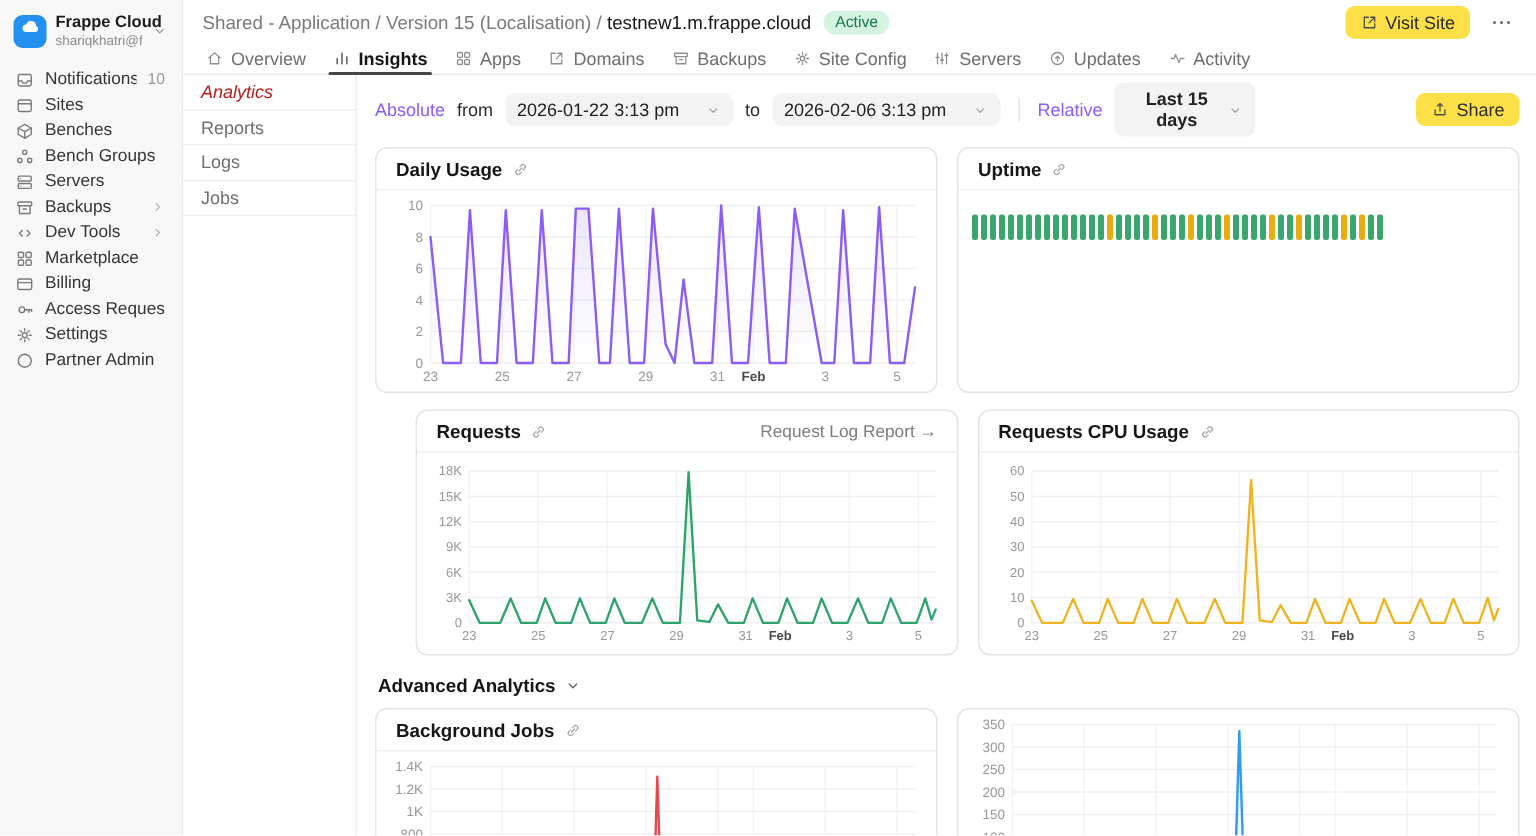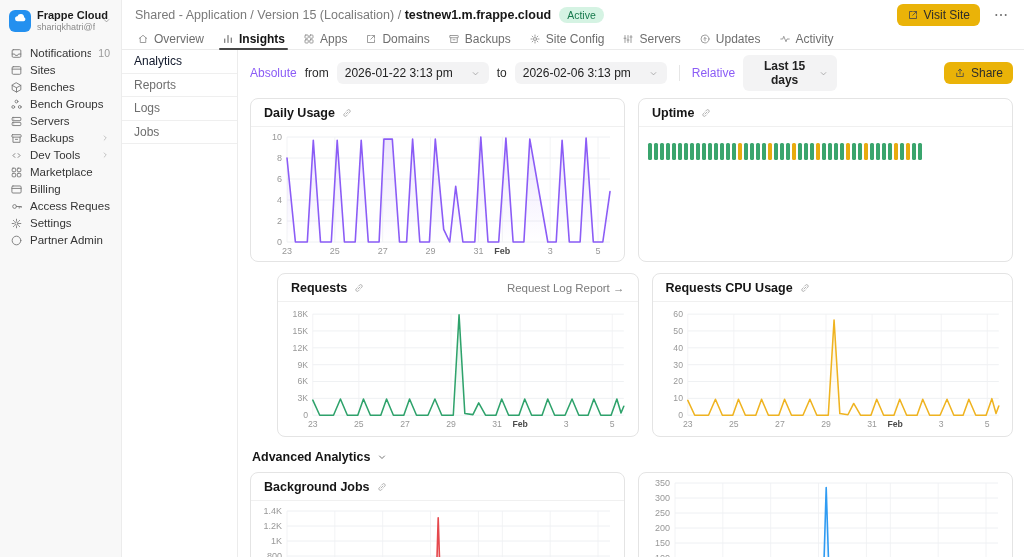--- a/index.html
+++ b/index.html
@@ -19,38 +19,38 @@
   .nav-item { display:flex; align-items:center; gap:7px; height:17px; padding:0 4px 0 3px; border-radius:4px; font-size:11.5px; color:#353535; cursor:pointer; }
   .nav-item .i { color:#7a7a7a; display:flex; flex:none; }
   .nav-label { white-space:nowrap; overflow:hidden;text-align:right; }
   .nav-badge { margin-left:auto; font-size:10.5px; color:#9a9a9a; }
   .nav-chevron { margin-left:auto; color:#ababab; display:flex; }
 
   
   .main { flex:1; min-width:0; display:flex; flex-direction:column; }
   header { height:29px; flex:none; display:flex; align-items:center; padding:0 10px 0 13px; }
   .crumb { font-size:12.5px; color:#7a7a7a; white-space:nowrap; }
-  .crumb-site { font-size:12.5px; color:#171717; font-weight:700; }
+  .crumb-site { font-size:12.5px; color:#171717; font-weight:400; }
   .badge { background:#d5f3e3; color:#16794c; font-size:10.5px; font-weight:500; padding:2px 8px; border-radius:10px; margin-left:8px; }
   .hdr-right { margin-left:auto; display:flex; align-items:center; gap:8px; }
-  .btn { display:flex; align-items:center; gap:5px; background:#eab308; border-radius:6px; padding:4px 10px; font-size:12px; font-weight:500; color:#2c2c2c; cursor:pointer; white-space:nowrap; }
+  .btn { display:flex; align-items:center; gap:5px; background:#fde047; border-radius:6px; padding:4px 10px; font-size:12px; font-weight:500; color:#2c2c2c; cursor:pointer; white-space:nowrap; }
   .btn .i { display:flex; color:#4a4a4a; }
   .more { color:#6a6a6a; padding:2px 5px; cursor:pointer; display:flex; }
 
   .tabbar { display:flex; align-items:stretch; gap:2px; padding:0 7px; border-bottom:1px solid #ebebeb; height:21px; flex:none; }
   .tab { display:flex; align-items:center; gap:5px; padding:0 8px; font-size:12px; color:#6e6e6e; position:relative; cursor:pointer; white-space:nowrap; }
   .tab .i { color:#8d8d8d; display:flex; }
   .tab.active { color:#141414; font-weight:600; }
   .tab.active .i { color:#3d3d3d; }
   .tab.active::after { content:""; position:absolute; left:5px; right:5px; bottom:-1px; height:2px; background:#474747; border-radius:2px; }
 
   .body-row { flex:1; display:flex; min-height:0; }
   .submenu { width:116px; flex:none; border-right:1px solid #ececec; }
   .submenu-item { padding:4px 12px 4.5px; font-size:12px; color:#6e6e6e; border-bottom:1px solid #efefef; cursor:pointer; }
-  .submenu-item.active { color:#0f172a; font-weight:500; }
+  .submenu-item.active { color:#b91c1c; font-weight:500;font-style:italic; }
 
   .content { flex:1; min-width:0; overflow:hidden; padding:6px 11px 0 12px; }
   .filters { display:flex; align-items:center; gap:8px; height:34px; font-size:12px; }
   .lbl-muted { color:#8b5cf6; }
   .lbl { color:#2c2c2c; font-weight:400; }
   .select { background:#f3f3f4; border-radius:6px; padding:4px 8px; display:flex; align-items:center; font-size:12px; color:#222; cursor:pointer; }
   .select .chev { margin-left:auto; color:#9b9b9b; display:flex; }
   .sel-from,.sel-to { width:152px; }
   .sel-rel { width:94px; font-weight:600;text-align:center; }
   .vdiv { width:1px; height:16px; background:#e6e6e6; margin:0 4px; }

